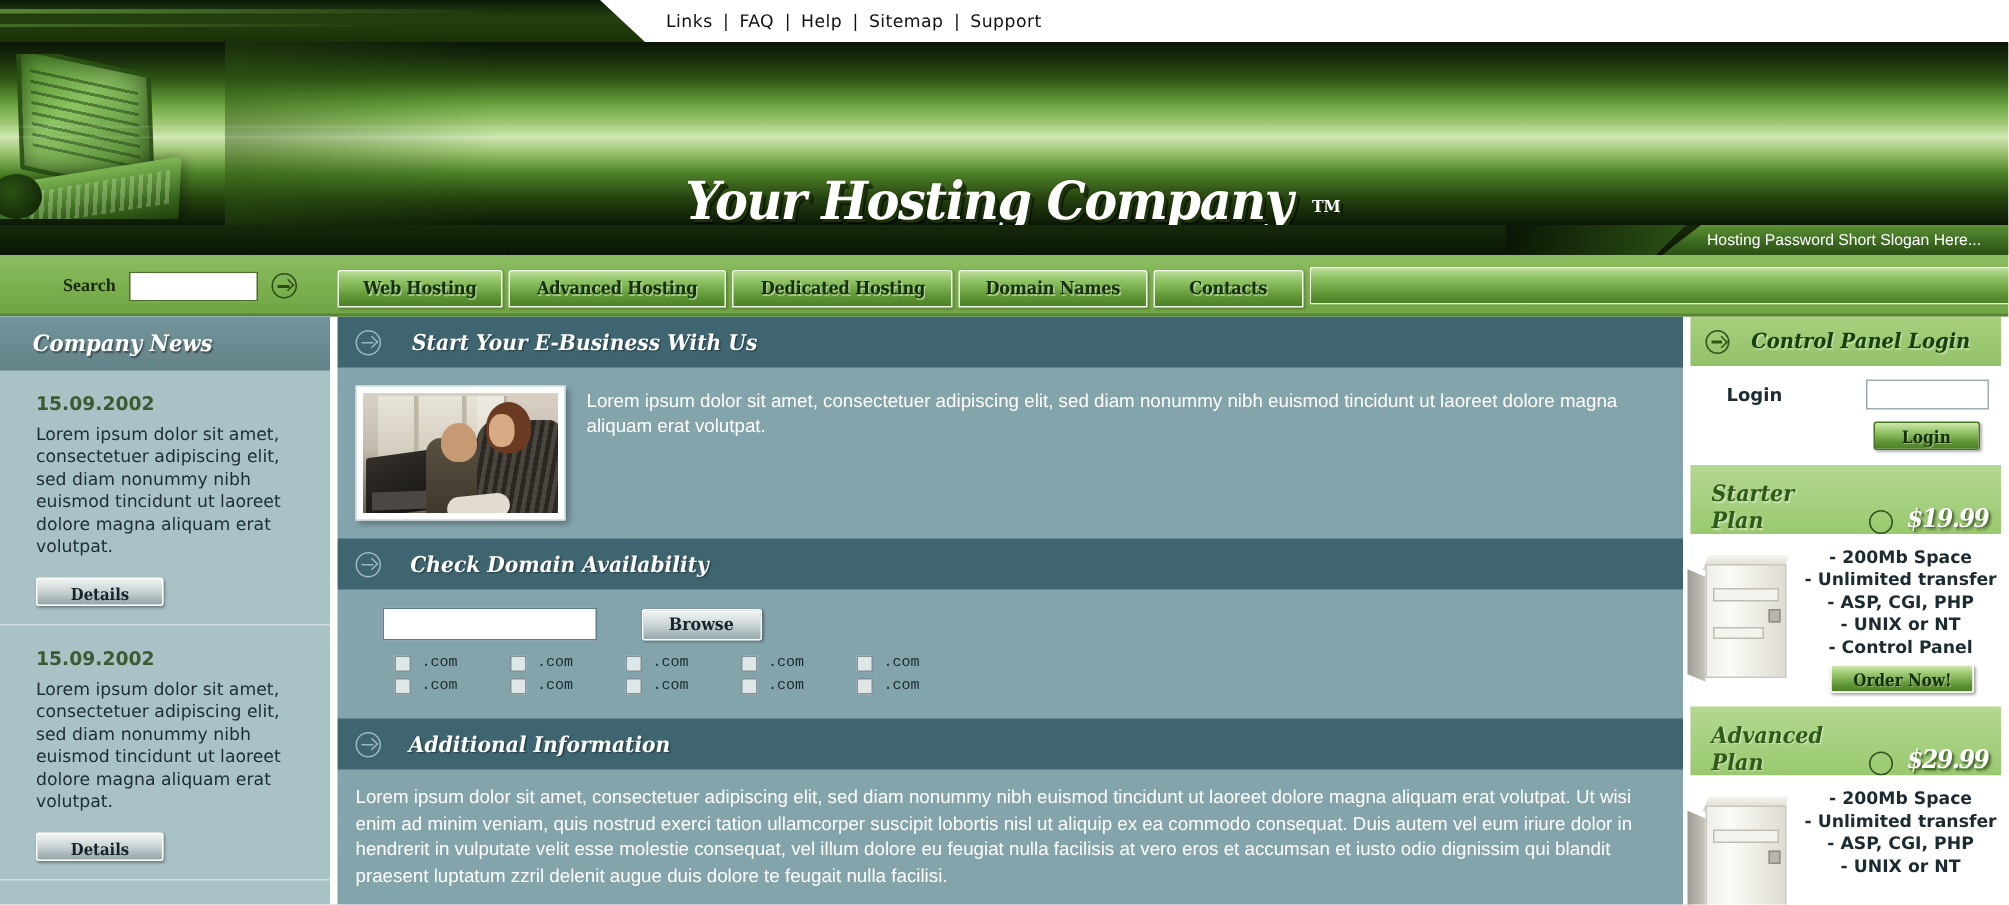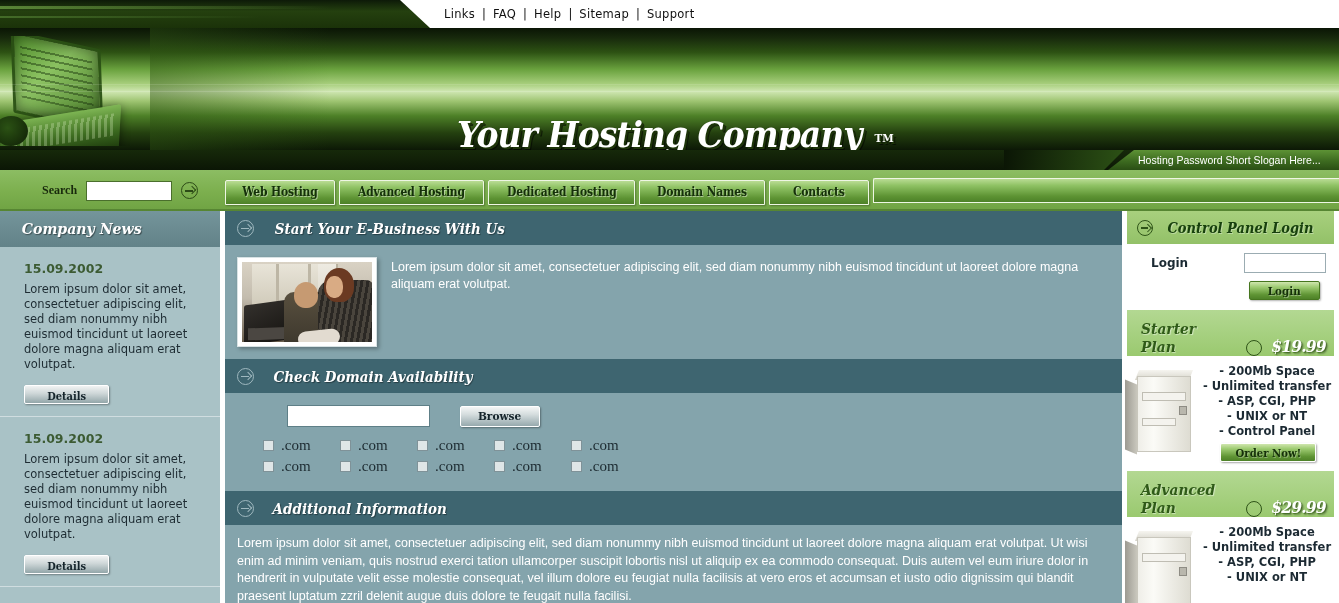--- a/index.html
+++ b/index.html
@@ -328,21 +328,21 @@
   .ph-arm{
     position:absolute; left:56px; top:68px; width:42px; height:16px;
     background:#e2dbd0; border-radius:8px; transform:rotate(-6deg);
   }
   .intro-text {
     font-family:"Liberation Sans", sans-serif;
     font-size:12.5px; line-height:17px; color:#ffffff;
     padding-top:2px;
   }
 
-  .domain-row { display:flex; align-items:center; gap:30px; margin-bottom:10px;margin-left:32px;}
+  .domain-row { display:flex; align-items:center; gap:30px; margin-bottom:10px;}
   .domain-input {
     width:143px; height:22px; background:#fff; border:1px solid #5e7f87;
     font-size:11px; padding:0 4px; outline:none;
     font-family:"DejaVu Sans", sans-serif;
   }
   .browse-btn {
     width:80px; height:21px;
     background:linear-gradient(180deg,#f4f6f6 0%,#d4dcdd 40%,#96a9ad 100%);
     border:1px solid #ffffff; border-radius:2px;
     box-shadow:1px 1px 2px rgba(0,0,0,.35);
@@ -354,21 +354,21 @@
   }
   .tld-row { display:flex; align-items:center; gap:0; margin-bottom:4px; padding-left:30px;}
   .tld {
     display:flex; align-items:center; gap:7px; width:77px;
   }
   .tld .cb {
     width:11px; height:11px; background:#dfe6e7; border:1px solid #7f9298;
     flex:none;
   }
   .tld .lb {
-    font-size:15px; color:#1c2a30; font-family:Liberation Serif, serif;
+    font-size:10px; color:#1c2a30; font-family:Liberation Mono, monospace;
   }
 
   .addinfo-text {
     font-family:"Liberation Sans", sans-serif;
     font-size:12.5px; line-height:17.5px; color:#ffffff;
     padding:10px 14px 10px 12px;
   }
 
   
   .right-col { width:207px; flex:none; background:#ffffff; }

